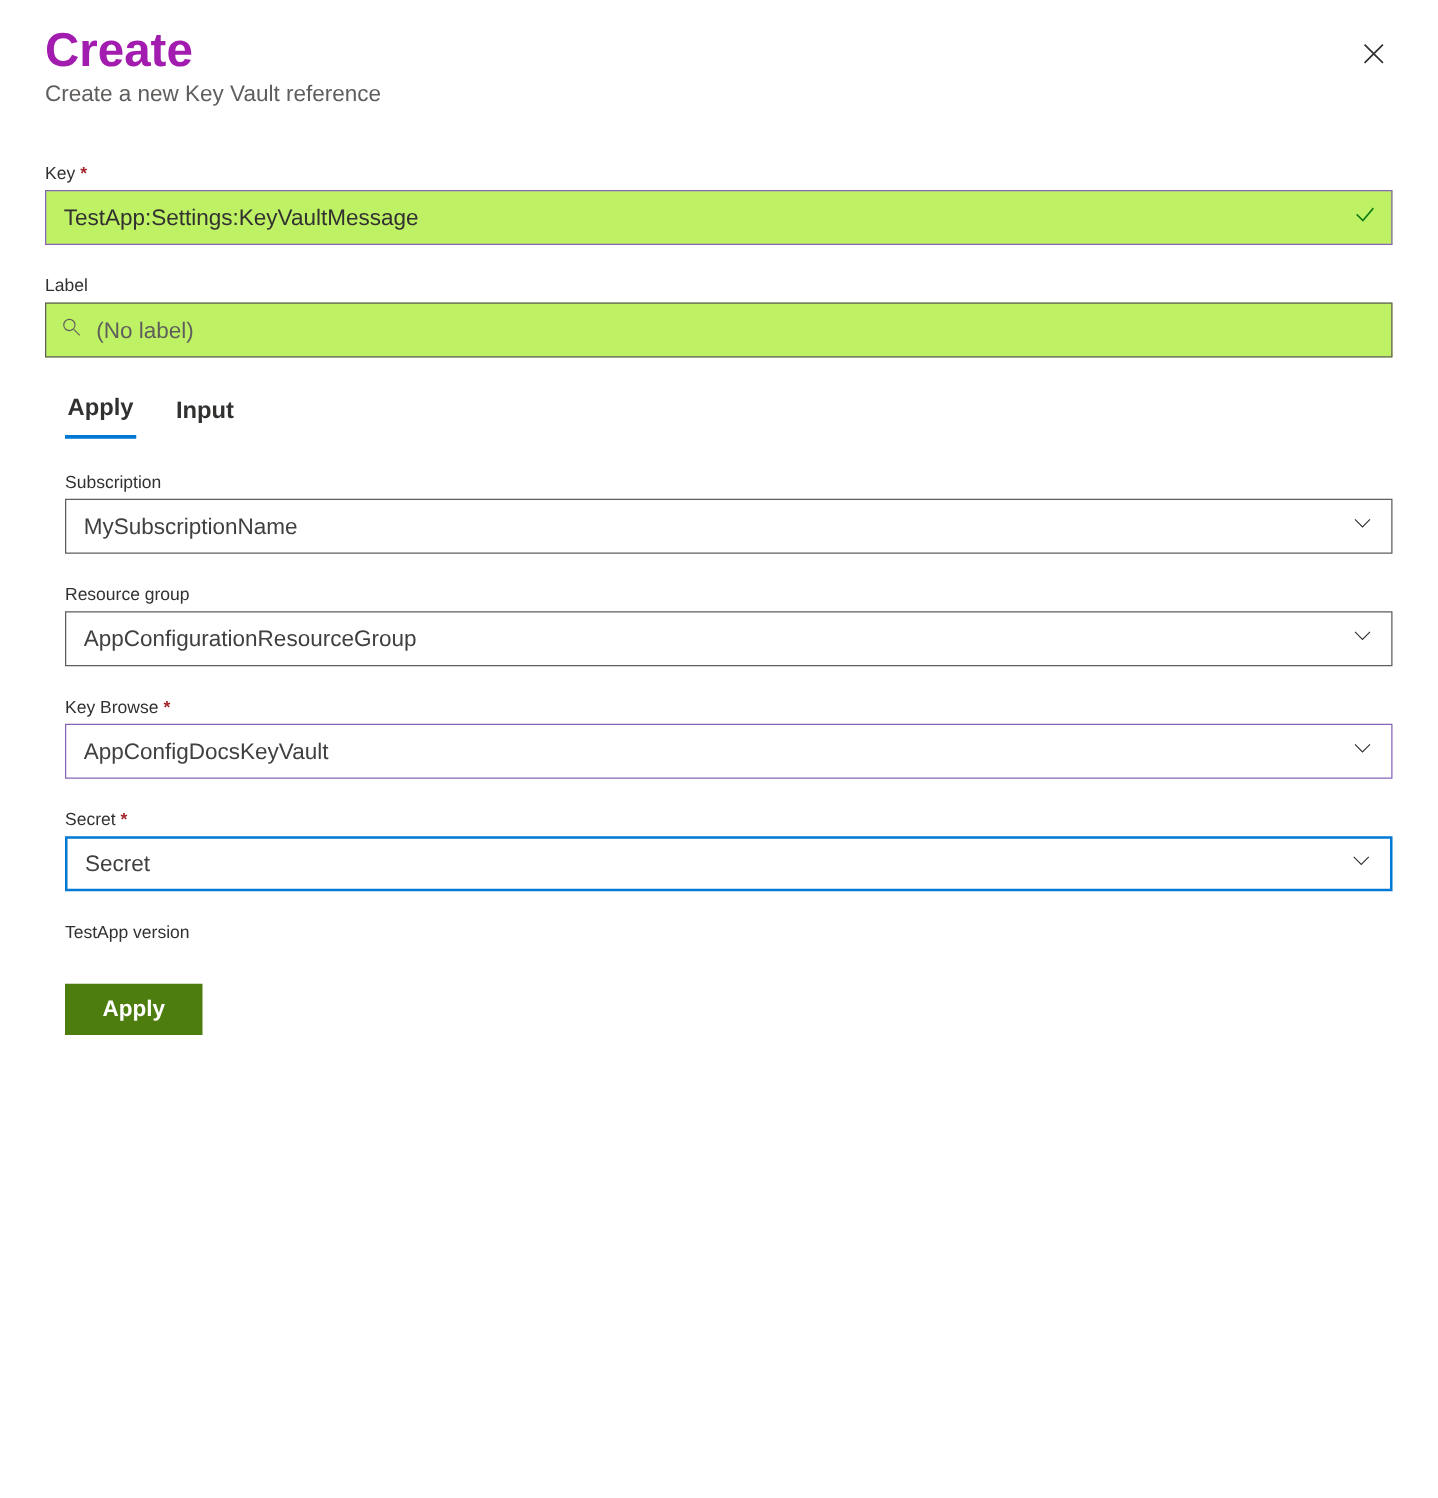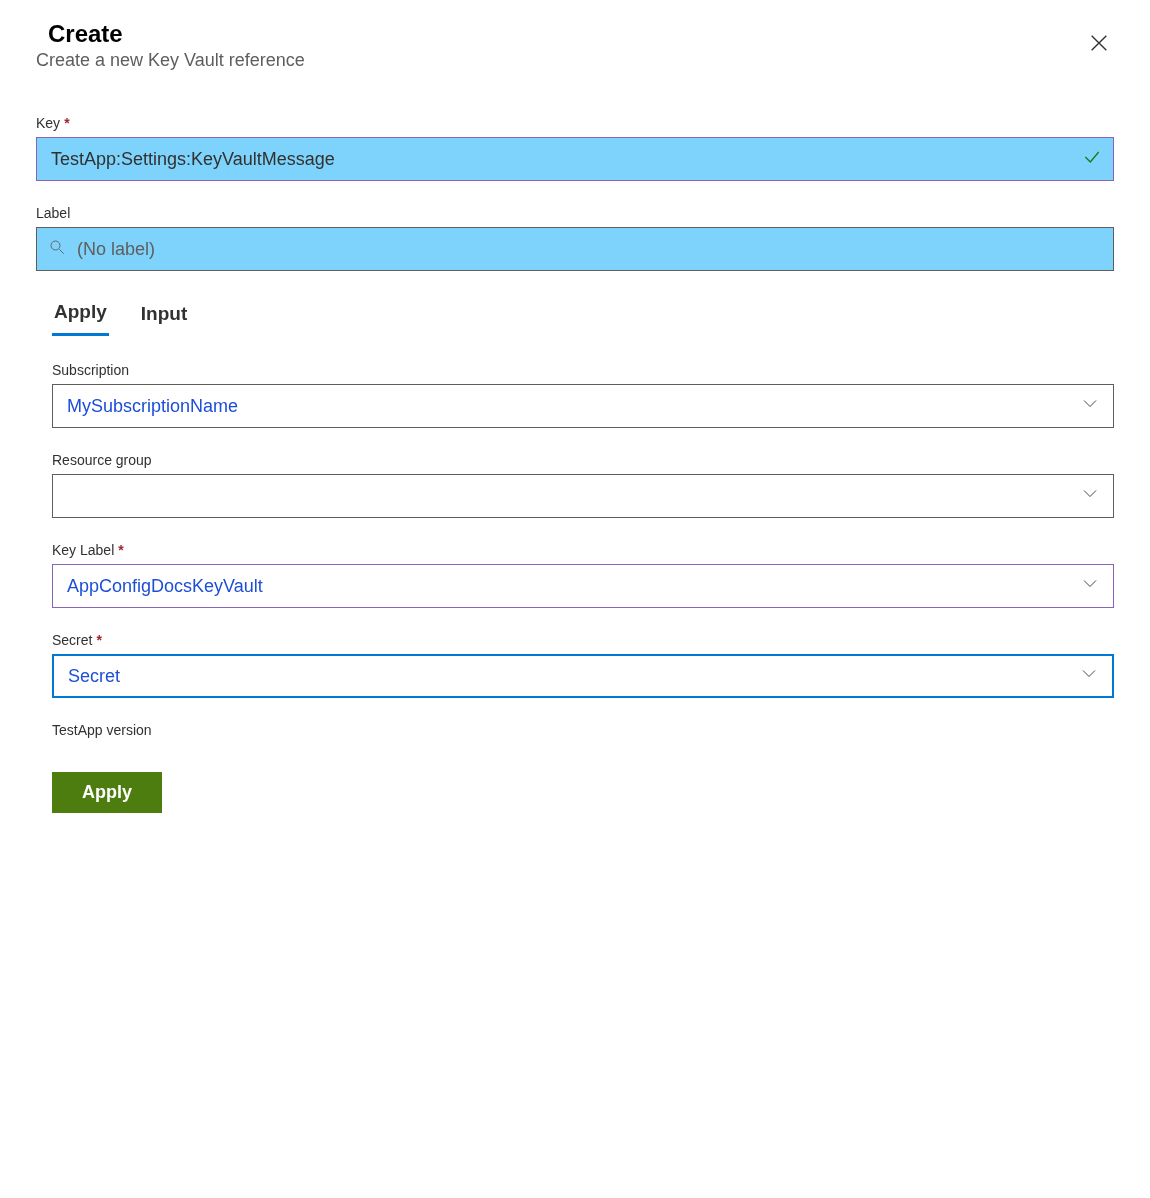--- a/index.html
+++ b/index.html
@@ -6,45 +6,45 @@
   body {
     margin: 0;
     padding: 20px 36px;
     font-family: 'Segoe UI', Arial, sans-serif;
     color: #323130;
     background: #fff;
     width: 1150px;
   }
   .header-row { display:flex; align-items:flex-start; justify-content:space-between; }
   h1 {
-    font-size: 24px;
+    font-size: 38px;
     font-weight: 600;
-    margin: 0 0 2px 12px;
-    color: #000000;
+    margin: 0 0 2px 0;
+    color: #a21caf;
   }
   .subtitle { font-size:18px; color:#605e5c; margin-bottom: 44px;}
   .close-btn { background:none; border:none; cursor:pointer; padding:4px; margin-top:8px;}
   .close-btn svg { width:22px; height:22px; stroke:#323130; }
 
   .field { margin-bottom: 24px; }
   .field-label {
     font-size: 14px;
     color: #323130;
     margin-bottom: 6px;
     display:flex;
     align-items:center;
   }
   .req { color:#a4262c; margin-left:4px; font-weight:600;}
   .text-input {
     width:100%;
     height:44px;
     border:1px solid #605e5c;
     font-size:18px;
     padding: 0 40px 0 14px;
-    background:#7dd3fc;
+    background:#bef264;
     color:#323130;
   }
   .valid-border { border:1px solid #8764b8; } 
   .input-wrap { position:relative; }
   .check-icon { position:absolute; right:12px; top:50%; transform:translateY(-50%);}
   .check-icon svg { width:20px; height:20px; stroke:#107c10; fill:none; stroke-width:1.5;}
   .search-icon { position:absolute; left:12px; top:50%; transform:translateY(-50%); color:#605e5c;}
   .search-icon svg { width:18px; height:18px; stroke:#605e5c; fill:none; stroke-width:1.2;}
   .search-input { padding-left:40px; }
   .search-input::placeholder { color:#605e5c; }
@@ -66,21 +66,21 @@
     width:100%;
     height:44px;
     border:1px solid #605e5c;
     font-size:18px;
     padding:0 44px 0 14px;
     background:#fff;
     position:relative;
     display:flex;
     align-items:center;
     cursor:pointer;
-    color:#1d4ed8;
+    color:#404040;
   }
   .dropdown.placeholder { color:#605e5c; }
   .dropdown .chevron {
     position:absolute; right:14px; top:50%; transform:translateY(-50%);
   }
   .dropdown .chevron svg { width:18px; height:18px; stroke:#323130; fill:none; stroke-width:1.2;}
   .purple-border { border:1px solid #8764b8; }
   .blue-focus { border:2px solid #0078d4; }
 
   .apply-btn {
@@ -166,31 +166,32 @@
           </svg>
       </span>
     </div>
   </div>
 
   <div class="field">
     <div class="field-label">
       <span>Resource group</span>
     </div>
     <div class="dropdown">
-      <span class="chevron">
-        <svg viewBox="0 0 24 24">
-            <path d="M4 8 L12 16 L20 8"></path>
-          </svg>
-      </span>
-    </div>
-  </div>
-
-  <div class="field">
-    <div class="field-label">
-      <span>Key Label</span>
+      <span>AppConfigurationResourceGroup</span>
+      <span class="chevron">
+        <svg viewBox="0 0 24 24">
+            <path d="M4 8 L12 16 L20 8"></path>
+          </svg>
+      </span>
+    </div>
+  </div>
+
+  <div class="field">
+    <div class="field-label">
+      <span>Key Browse</span>
       <span class="req">*</span>
     </div>
     <div class="dropdown purple-border">
       <span>AppConfigDocsKeyVault</span>
       <span class="chevron">
         <svg viewBox="0 0 24 24">
             <path d="M4 8 L12 16 L20 8"></path>
           </svg>
       </span>
     </div>

